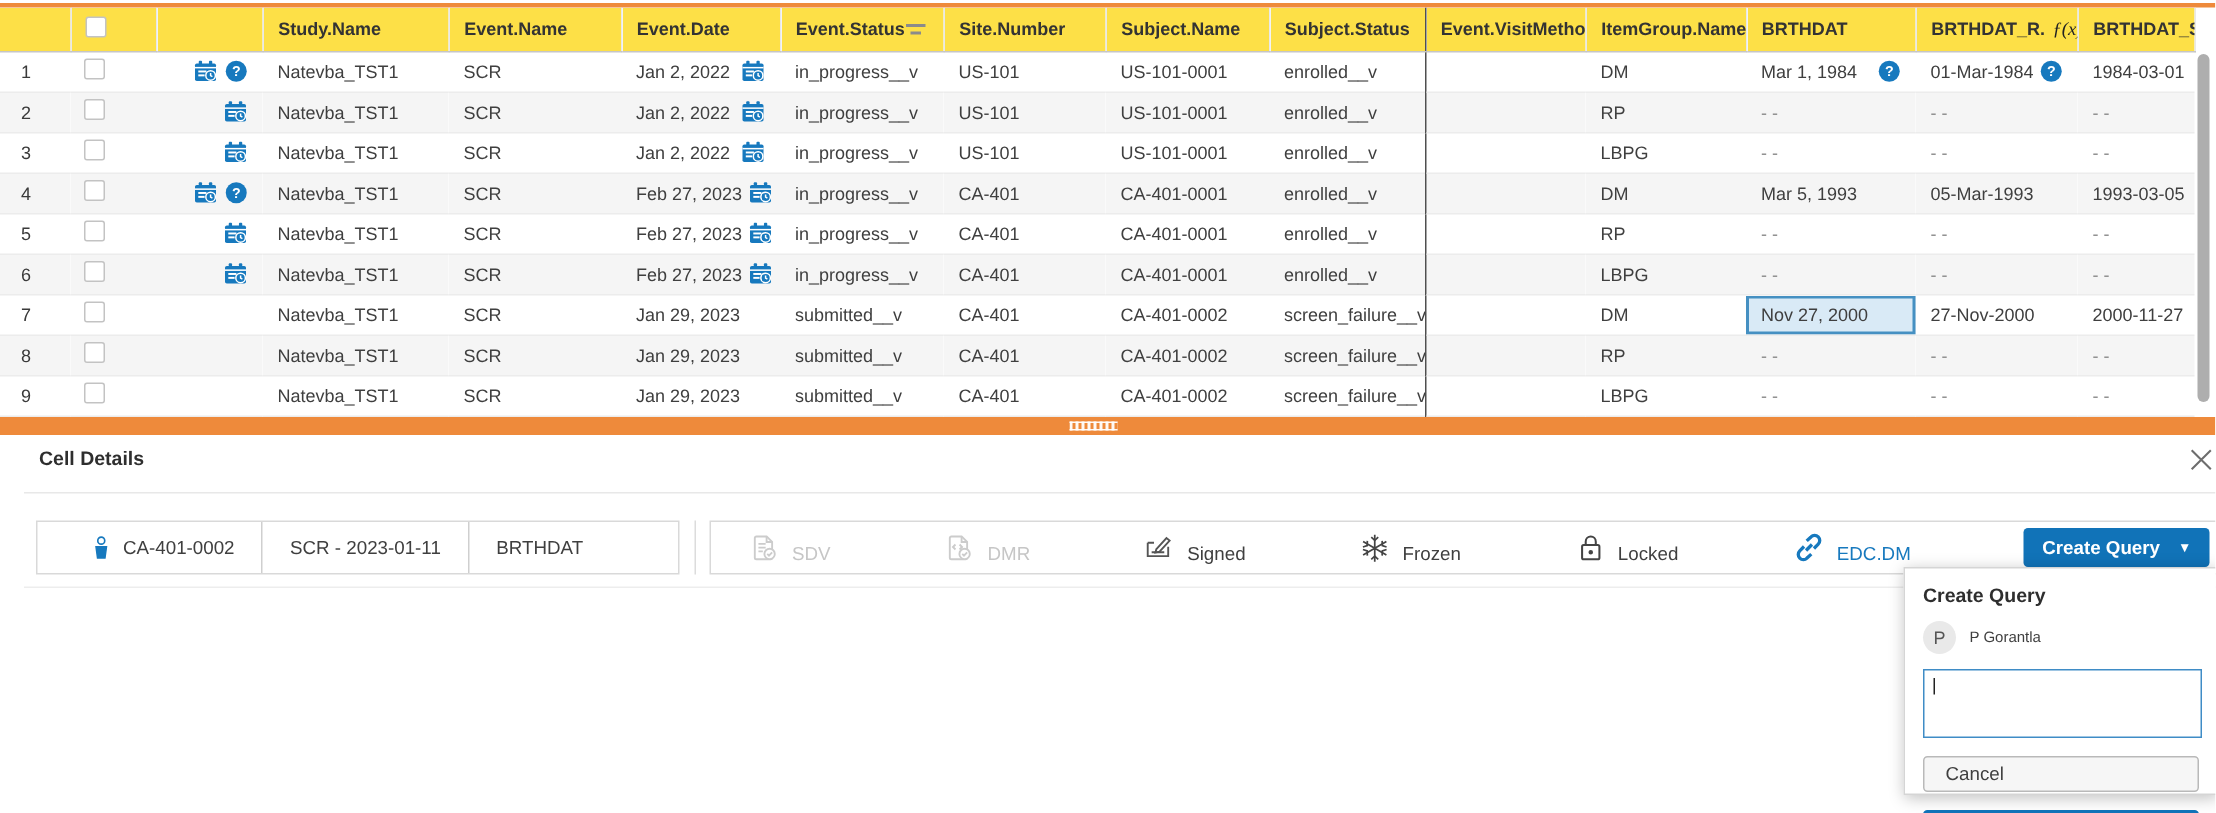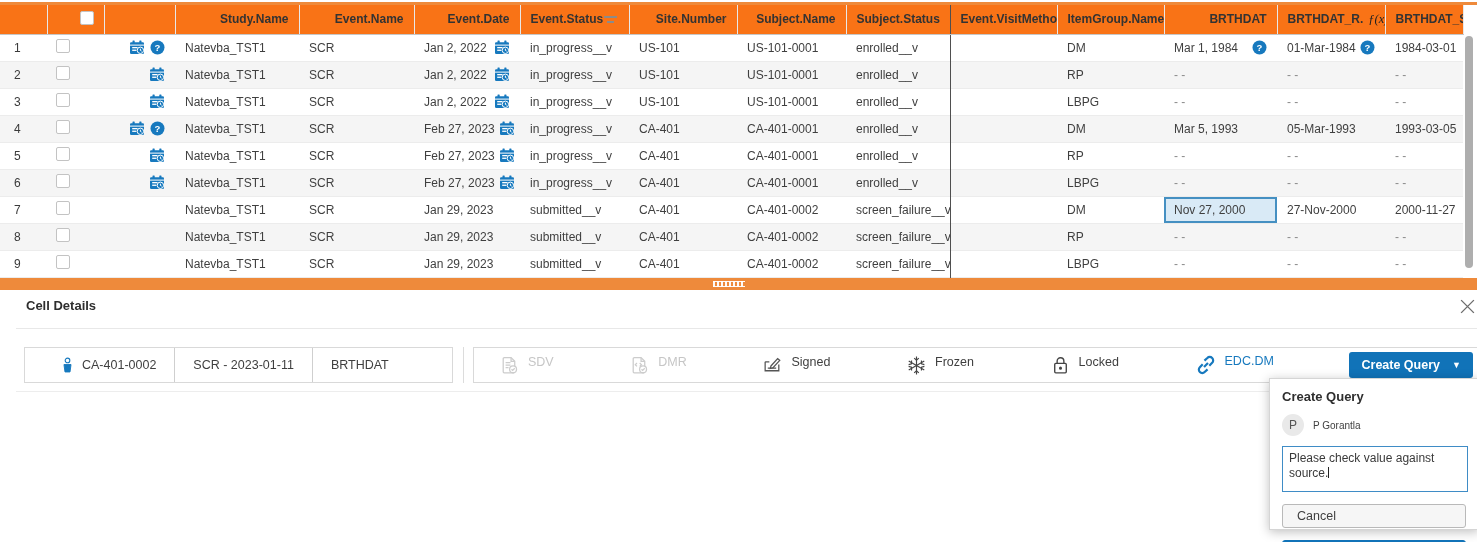--- a/index.html
+++ b/index.html
@@ -10,22 +10,22 @@
   html,body{background:#fff;}
   body{font-family:"Liberation Sans","DejaVu Sans",sans-serif; color:#3f3f3f;}
   .stage{position:relative; width:1477px; height:542px; background:#fff; overflow:hidden;}
 
   
   .top-orange{position:absolute; left:0; top:2px; width:1477px; height:3px; background:var(--orange);}
 
   
   .grid{position:absolute; left:0; top:5px; width:1477px; height:273px; overflow:hidden;}
   table{border-collapse:collapse; table-layout:fixed; width:1463px; font-size:12px;}
-  th{height:29px; background:#f97316; border-bottom:1px solid #c6c6c6; border-right:1px solid #e8e8e8;
-     font-weight:bold; color:#333; text-align:right; padding:0 10px; white-space:nowrap; overflow:hidden;}
+  th{height:29px; background:#fde047; border-bottom:1px solid #c6c6c6; border-right:1px solid #e8e8e8;
+     font-weight:bold; color:#333; text-align:left; padding:0 10px; white-space:nowrap; overflow:hidden;}
   th.c-num,th.c-cb,th.c-icons{border-right:1px solid #e8e8e8;}
   td{height:27px; padding:0 10px; white-space:nowrap; overflow:hidden; color:#3f3f3f;}
   tbody tr{border-bottom:1px solid #ececec; background:#fff;}
   tbody tr:nth-child(even){background:#f5f5f5;}
   th.dark-div, td.dark-div{border-right:1px solid #4f4f4f;}
   td.c-num{padding-left:14px; color:#3a3a3a;}
   .cb{width:14px; height:14px; border:1px solid #c3c3c3; border-radius:2px; background:#fff; display:inline-block;}
   td.c-cb,th.c-cb{padding-left:9px;}
   .cellflex{display:flex; align-items:center; justify-content:space-between; gap:4px;}
   .flagbox{display:flex; align-items:center; justify-content:flex-end; gap:5px; padding-right:0;}
@@ -57,21 +57,21 @@
 
   .crumb-box{position:absolute; left:8px; top:57px; width:429px; height:36px; border:1px solid #d9d9d9; background:#fff;
     display:flex; align-items:center; font-size:12.5px; color:#3f3f3f;}
   .crumb-seg{display:flex; align-items:center; gap:8px; padding:0 18px; height:100%;}
   .crumb-seg + .crumb-seg{border-left:1px solid #cfcfcf;}
   .crumb-seg:first-child{padding-left:36px;}
   .tool-sep{position:absolute; left:447px; top:57px; width:1px; height:36px; background:#dcdcdc;}
 
   .actions-box{position:absolute; left:457px; top:57px; width:1006px; height:36px; border:1px solid #d9d9d9; background:#fff;
     display:flex; align-items:center; justify-content:space-between; padding:0 5px 0 25px; font-size:12.5px;}
-  .action{display:flex; align-items:flex-start; gap:8px; cursor:pointer; color:#3f3f3f;}
+  .action{display:flex; align-items:flex-end; gap:8px; cursor:pointer; color:#3f3f3f;}
   .action.disabled{color:#c6c6c6; cursor:default;}
   .action.link{color:var(--blue);}
   .cq-btn{height:26px; padding:0 12px; background:var(--btnblue); color:#fff; font-weight:bold; font-size:12.5px;
     border:none; border-radius:3px; display:flex; align-items:center; gap:12px; cursor:pointer;}
   .cq-btn .caret{font-size:9px; line-height:1;}
 
   
   .popup{position:absolute; left:1253px; top:88px; width:210px; height:152px; background:#fff;
     border:1px solid #d5d5d5; box-shadow:0 2px 10px rgba(0,0,0,.25); padding:10px 12px; z-index:5;}
   .popup-title{font-size:13px; font-weight:bold; color:#2e2e2e;}
@@ -642,21 +642,21 @@
 
     <div class="line2"></div>
 
     <div class="popup">
       <div class="popup-title">Create Query</div>
       <div class="user-row">
         <div class="avatar">P</div>
         <div class="user-name">P Gorantla</div>
       </div>
       <div class="ta">
-        <span>Please check value against source.</span><span class="caret-line"></span>
+        <span class="caret-line"></span>
       </div>
       <div class="btn-row">
         <button class="btn cancel">Cancel</button>
         <button class="btn save">Save</button>
       </div>
     </div>
   </div>
 </div>
 
 </body></html>

